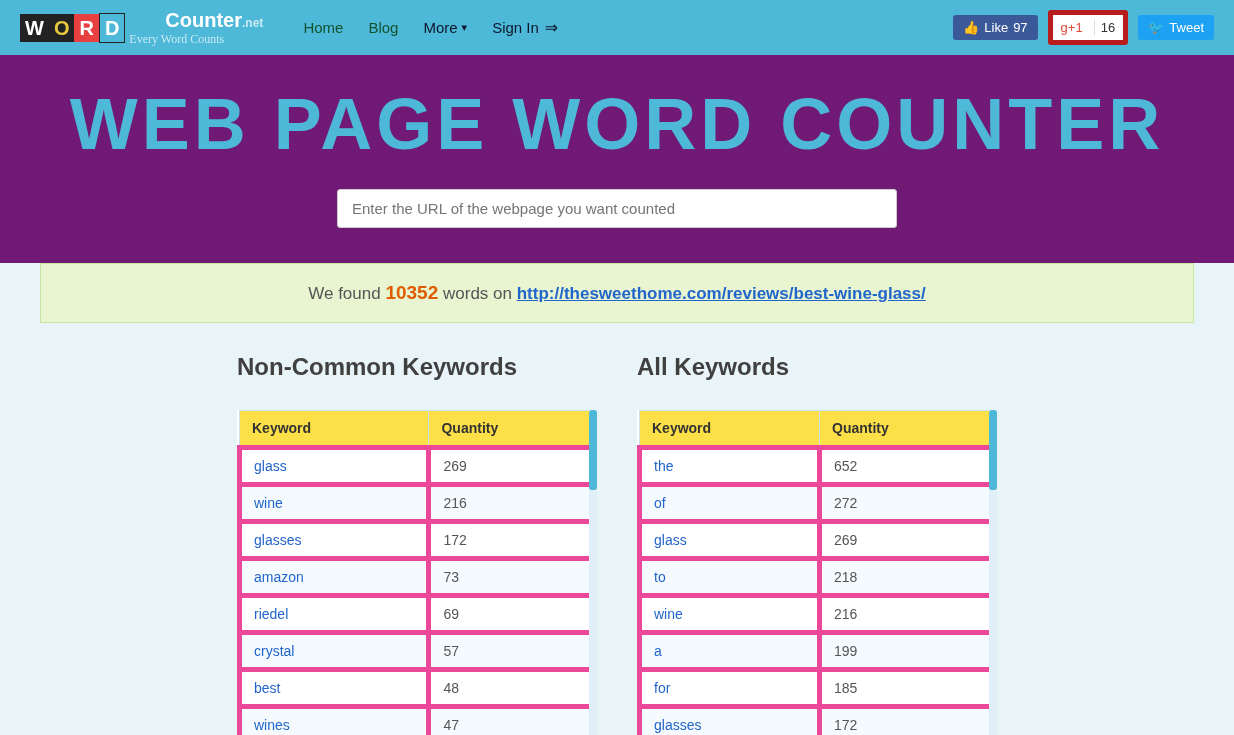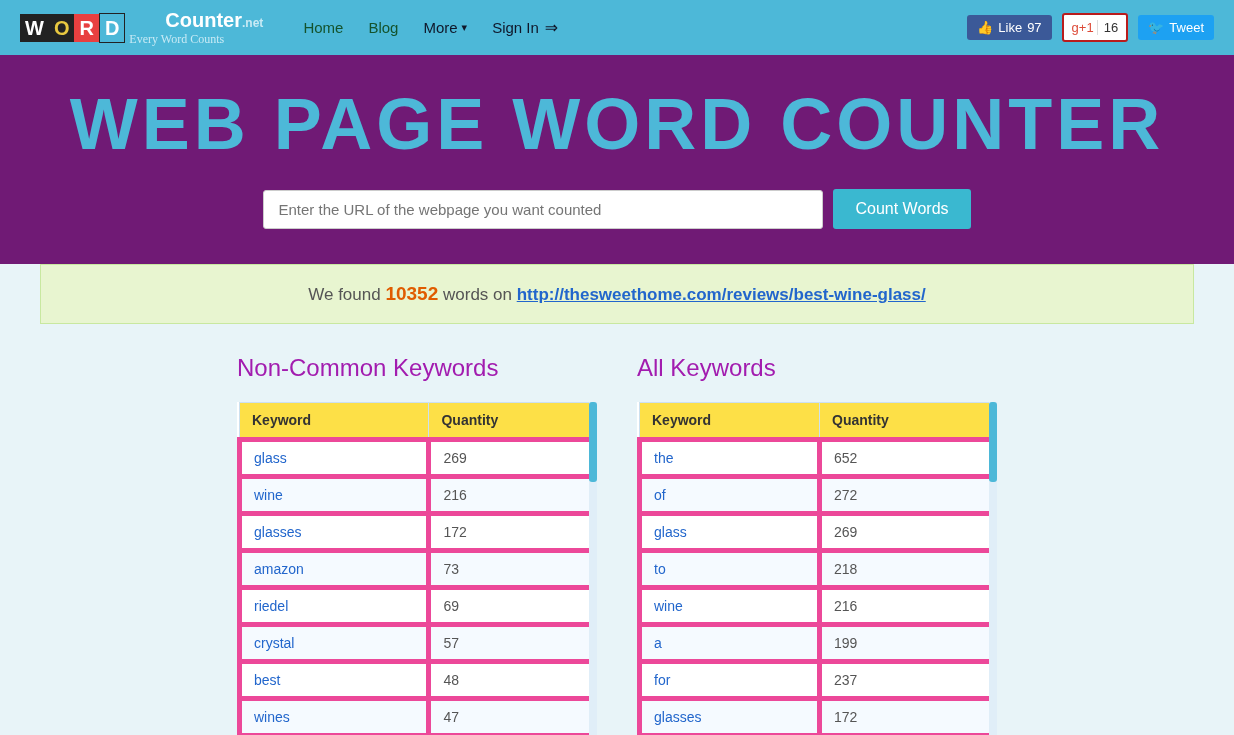--- a/index.html
+++ b/index.html
@@ -91,22 +91,22 @@
     }
     .fb-like .fb-icon { font-weight: bold; }
     .gplus {
       background: white;
       color: #dd4b39;
       border-radius: 3px;
       padding: 5px 8px;
       font-size: 13px;
       display: flex;
       align-items: center;
-      gap: 3px;
-      border: 2px solid #b91c1c;
+      gap: 11px;
+      border: 5px solid #b91c1c;
     }
     .gplus .count { color: #333; border-left: 1px solid #ddd; padding-left: 6px; }
     .tweet-btn {
       background: #1da1f2;
       color: white;
       border-radius: 3px;
       padding: 5px 10px;
       font-size: 13px;
       display: flex;
       align-items: center;
@@ -177,23 +177,23 @@
       background: #e8f4f8;
     }
 
     
     .keyword-section {
       flex: 1;
       max-width: 360px;
     }
     .keyword-section h2 {
       font-size: 24px;
-      font-weight: normal;
-      color: #a21caf;
-      margin-bottom: 20px;
+      font-weight: bold;
+      color: #404040;
+      margin-bottom: 29px;
     }
     .kw-table {
       width: 100%;
       border-collapse: collapse;
       background: white;
     }
     .kw-table th {
       background: #fde047;
       border: 1px solid #cce0f0;
       padding: 9px 12px;
@@ -277,21 +277,20 @@
       <span>🐦</span>
       <span>Tweet</span>
     </div>
   </div>
 </nav>
 
 <div class="hero">
   <h1 class="hero-title">WEB PAGE WORD COUNTER</h1>
   <div class="url-form">
     <input type="text" class="url-input" placeholder="Enter the URL of the webpage you want counted" style="">
-    <button class="count-btn">Count Words</button>
   </div>
 </div>
 
 <div class="result-banner">
   <span>We found </span><span class="count-num">10352</span><span> words on </span><a href="#" class="url-link">http://thesweethome.com/reviews/best-wine-glass/</a>
 </div>
 
 <div class="main-content">
 
   <div class="keyword-section">
@@ -383,21 +382,21 @@
             <tr>
               <td class="keyword">wine</td>
               <td class="qty">216</td>
             </tr>
             <tr>
               <td class="keyword">a</td>
               <td class="qty">199</td>
             </tr>
             <tr>
               <td class="keyword">for</td>
-              <td class="qty">237</td>
+              <td class="qty">185</td>
             </tr>
             <tr>
               <td class="keyword">glasses</td>
               <td class="qty">172</td>
             </tr>
             <tr>
               <td class="keyword">our</td>
               <td class="qty">150</td>
             </tr>
           </tbody>

